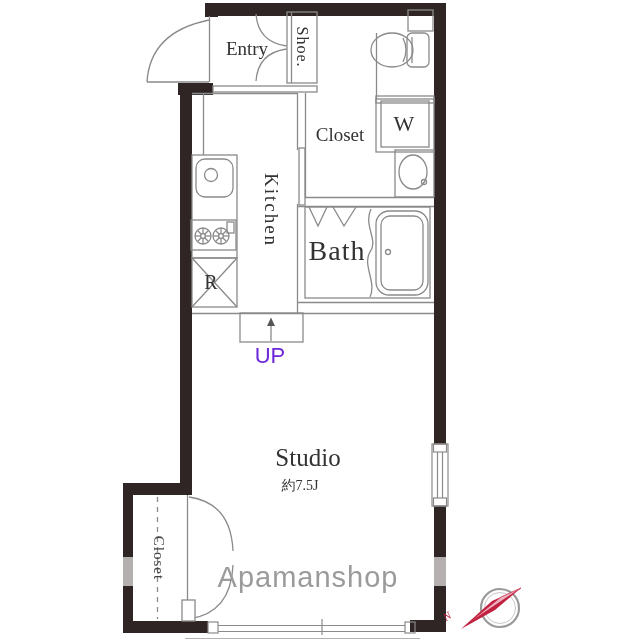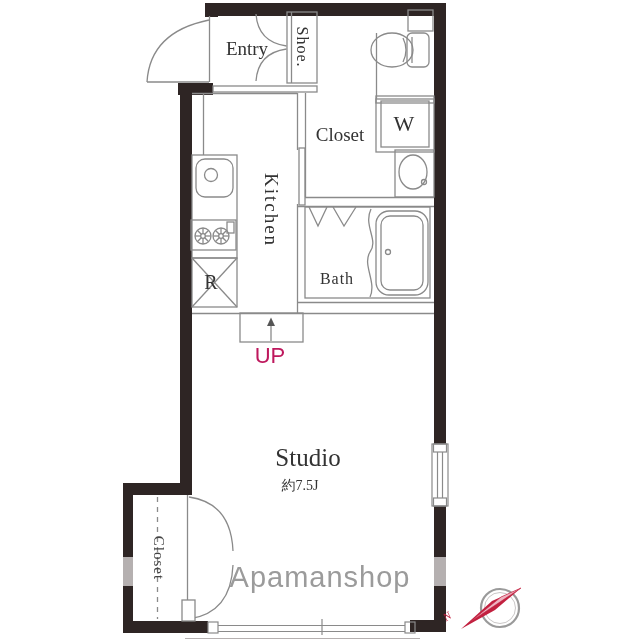--- a/index.html
+++ b/index.html
@@ -7,28 +7,28 @@
        font-family:"Liberation Serif","DejaVu Serif",serif;}
   #plan-svg{position:absolute;left:0;top:0;}
   .lbl{position:absolute;transform:translate(-50%,-50%);color:#333;white-space:nowrap;
        font-family:"Liberation Serif","DejaVu Serif",serif;}
   .vert{writing-mode:vertical-rl;text-orientation:mixed;}
   .lbl-entry{left:247px;top:49px;font-size:19px;}
   .lbl-shoe{left:302px;top:47px;font-size:16px;letter-spacing:1px;}
   .lbl-powder{left:340px;top:134px;font-size:19px;text-align:center;line-height:29px;}
   .lbl-washer{left:404px;top:124px;font-size:22px;}
   .lbl-kitchen{left:271px;top:210px;font-size:19px;letter-spacing:2px;}
-  .lbl-bath{left:337px;top:251px;font-size:16px;letter-spacing:1px;margin-top:28px;}
+  .lbl-bath{left:337px;top:251px;font-size:28px;letter-spacing:1px;}
   .lbl-fridge{left:211px;top:282px;font-size:20px;}
-  .lbl-up{left:270px;top:356px;font-size:22px;color:#be185d;
+  .lbl-up{left:270px;top:356px;font-size:22px;color:#6d28d9;
           font-family:"Liberation Sans","DejaVu Sans",sans-serif;}
   .lbl-studio{left:308px;top:458px;font-size:25px;}
   .lbl-size{left:300px;top:486px;font-size:14px;}
   .lbl-closet{left:158px;top:558px;font-size:15px;color:#444;letter-spacing:1px;}
-  .lbl-watermark{left:320px;top:577px;font-size:29px;color:#9b9b9b;letter-spacing:1px;
+  .lbl-watermark{left:308px;top:577px;font-size:29px;color:#9b9b9b;letter-spacing:1px;
           font-family:"Liberation Sans","DejaVu Sans",sans-serif;text-align:right;}
   .lbl-north{left:447px;top:616px;font-size:11px;color:#c2203f;font-style:italic;
           transform:translate(-50%,-50%) rotate(-35deg);}
 </style>
 </head>
 <body>
 
 <svg id="plan-svg" width="640" height="640" viewBox="0 0 640 640" xmlns="http://www.w3.org/2000/svg">
 
   <g fill="#2e2524" stroke="none">

